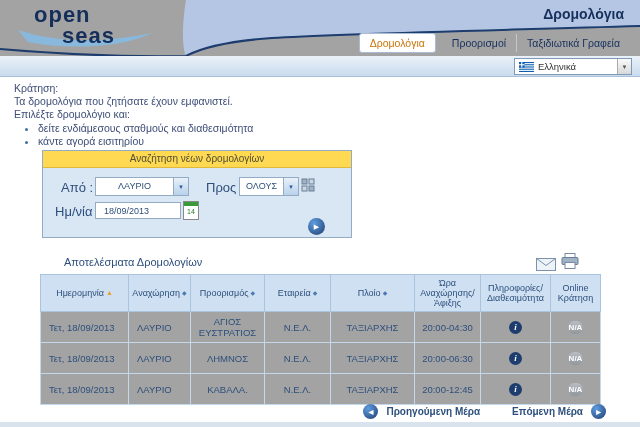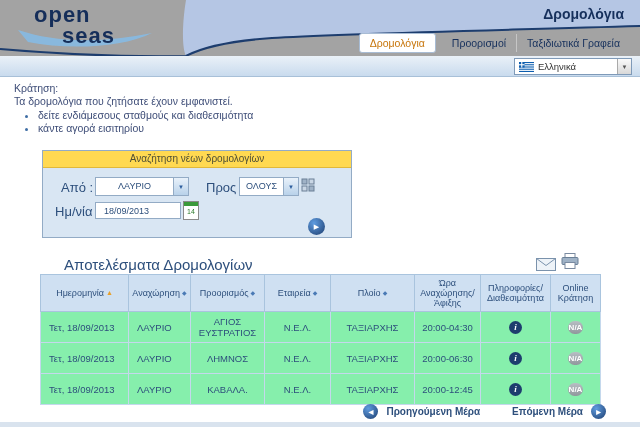--- a/index.html
+++ b/index.html
@@ -51,29 +51,29 @@
   .cal{position:absolute;left:140px;top:50px;width:14px;height:17px;background:#fff;
        border:1px solid #8a8a8a;cursor:pointer}
   .cal-top{height:4px;background:#3a9a3a}
   .cal-day{display:block;font-size:7px;color:#2a7a2a;text-align:center;line-height:11px}
   .ports-icon{position:absolute;left:258px;top:27px;cursor:pointer}
   .go-btn{position:absolute;right:26px;bottom:2px;width:17px;height:17px;border-radius:50%;
           background:radial-gradient(circle at 35% 30%,#5f9ce0,#1d3d6e);color:#fff;font-size:7px;
           display:flex;align-items:center;justify-content:center;cursor:pointer}
 
   
-  #results-title{position:absolute;left:64px;top:256px;font-size:15px;color:#2d4f7c}
+  #results-title{position:absolute;left:64px;top:256px;font-size:11px;color:#2d4f7c}
   #mail-btn{position:absolute;left:536px;top:257px;cursor:pointer}
   #print-btn{position:absolute;left:561px;top:253px;cursor:pointer}
 
   table#results{position:absolute;left:40px;top:274px;width:560px;border-collapse:collapse;table-layout:fixed}
   #results th{background:#cfe0f2;border:1px solid #a9c4de;font-size:9px;color:#2d4f7c;
               font-weight:normal;padding:3px 2px;text-align:center;vertical-align:middle;cursor:pointer}
   #results td{border:1px solid #c4d8ec;font-size:9.5px;color:#2d4f7c;height:26px;
-              text-align:center;background:#86efac;padding:2px;overflow:hidden}
+              text-align:center;background:#a3a3a3;padding:2px;overflow:hidden}
   #results td.l{text-align:left;padding-left:8px}
   .sort{font-size:6px;color:#4a7ab5;margin-left:2px;vertical-align:1px}
   .sort.active{color:#e8a02a;font-size:7px}
   .info-i{display:inline-block;width:13px;height:13px;border-radius:50%;background:#1d3d6e;color:#fff;
           font:italic bold 9px "Liberation Serif",serif;line-height:13px;text-align:center;cursor:pointer}
   .na{display:inline-block;padding:2px 1px;border-radius:8px;background:linear-gradient(#b8bec4,#90969c);
       color:#fff;font-size:8px;font-weight:bold}
 
   
   #pagination{position:absolute;right:34px;top:404px;display:flex;align-items:center;
@@ -120,20 +120,21 @@
         <rect y="4" width="10" height="2" fill="#fff"></rect>
     </svg>
     <span class="lang-label">Ελληνικά</span>
     <span class="lang-arrow">▼</span>
   </div>
 </div>
 
 <div id="instructions">
   <div>Κράτηση:</div>
   <div>Τα δρομολόγια που ζητήσατε έχουν εμφανιστεί.</div>
+  <div>Επιλέξτε δρομολόγιο και:</div>
   <ul>
     <li><span>δείτε ενδιάμεσους σταθμούς και διαθεσιμότητα</span></li>
     <li><span>κάντε αγορά εισιτηρίου</span></li>
   </ul>
 </div>
 
 <div id="search-panel">
   <div class="sp-header">Αναζήτηση νέων δρομολογίων</div>
 
   <span class="sp-label" style="left:18px;top:29px">Από :</span>

